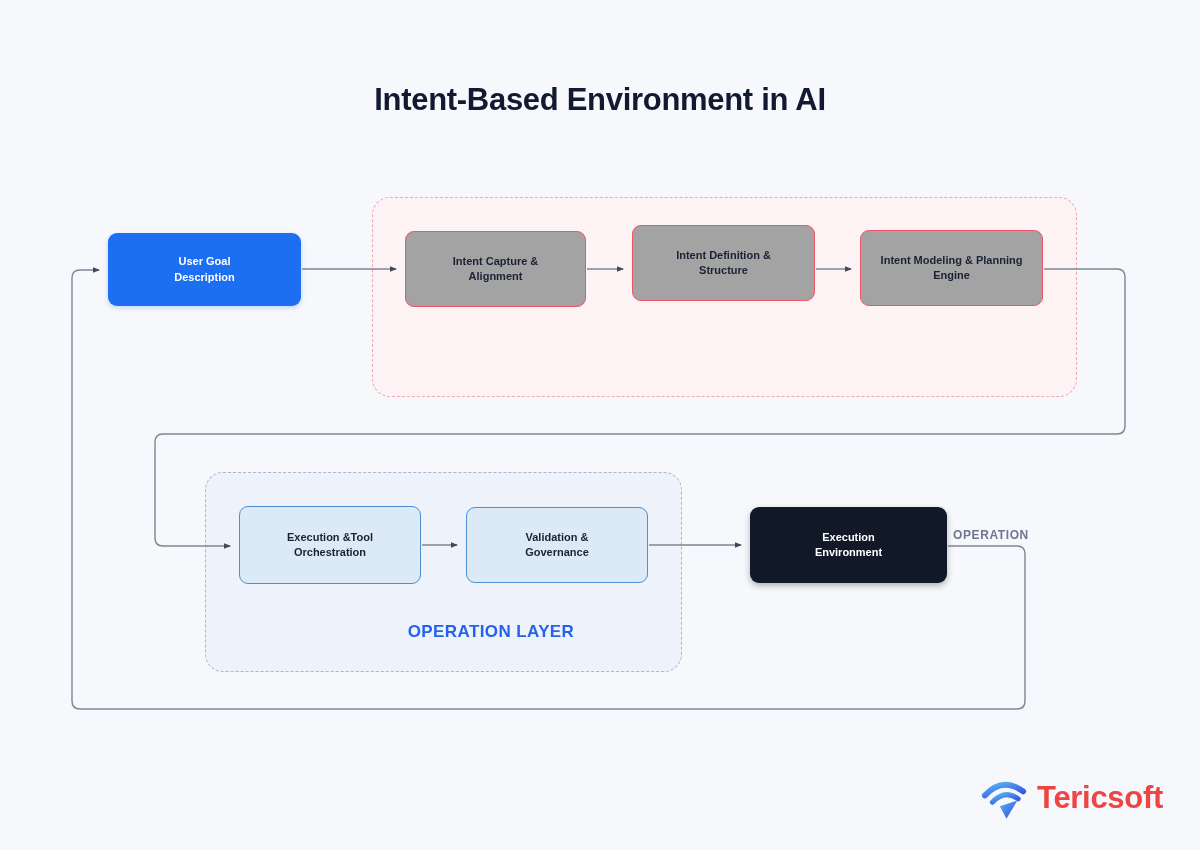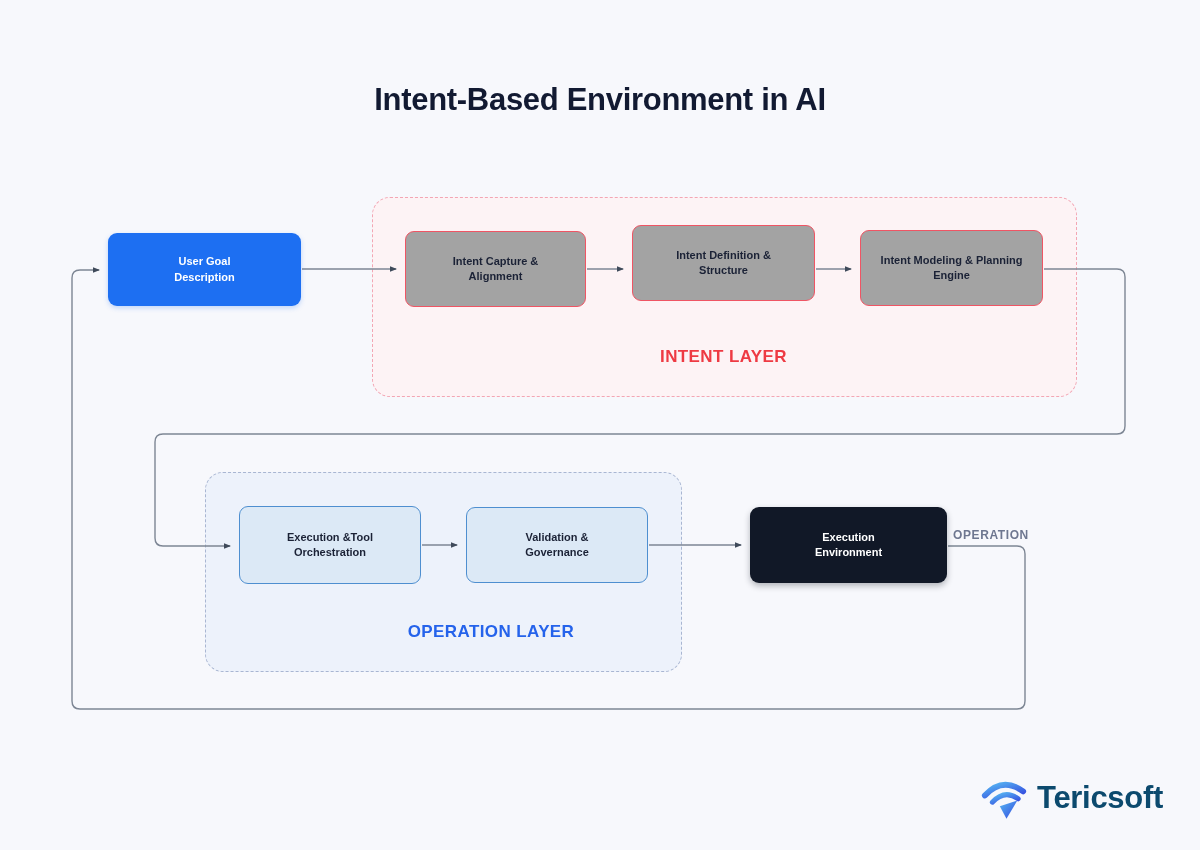--- a/index.html
+++ b/index.html
@@ -86,21 +86,21 @@
     font-size:12px;font-weight:700;letter-spacing:0.6px;
     color:#6e7790;
   }
   .logo{
     position:absolute;right:37px;bottom:27px;
     display:flex;align-items:center;gap:8px;
   }
   .logo-icon{width:50px;height:50px;}
   .logo-text{
     font-size:31px;font-weight:800;letter-spacing:-0.3px;
-    color:#0c4a6e;
+    color:#ef4444;
   }
 </style>
 </head>
 <body>
 
 <div class="canvas">
 
   <div class="page-title">Intent-Based Environment in AI</div>
 
   <div class="layer intent"></div>
@@ -116,21 +116,20 @@
       <path d="M 302 269 L 396 269" marker-end="url(#arrow)"></path>
       <path d="M 587 269 L 623 269" marker-end="url(#arrow)"></path>
       <path d="M 816 269 L 851 269" marker-end="url(#arrow)"></path>
       <path d="M 1044 269 L 1117 269 Q 1125 269 1125 277 L 1125 426 Q 1125 434 1117 434 L 163 434 Q 155 434 155 442 L 155 538 Q 155 546 163 546 L 230 546" marker-end="url(#arrow)"></path>
       <path d="M 422 545 L 457 545" marker-end="url(#arrow)"></path>
       <path d="M 649 545 L 741 545" marker-end="url(#arrow)"></path>
       <path d="M 948 546 L 1017 546 Q 1025 546 1025 554 L 1025 701 Q 1025 709 1017 709 L 80 709 Q 72 709 72 701 L 72 278 Q 72 270 80 270 L 99 270" marker-end="url(#arrow)"></path>
     </g>
   </svg>
 
-  <div class="layer-label intent">INTENT LAYER</div>
   <div class="layer-label operation">OPERATION LAYER</div>
 
   <div class="node blue">
     <span>User Goal Description</span>
   </div>
   <div class="node pink capture">
     <span>Intent Capture &amp; Alignment</span>
   </div>
   <div class="node pink definition">
     <span>Intent Definition &amp; Structure</span>

